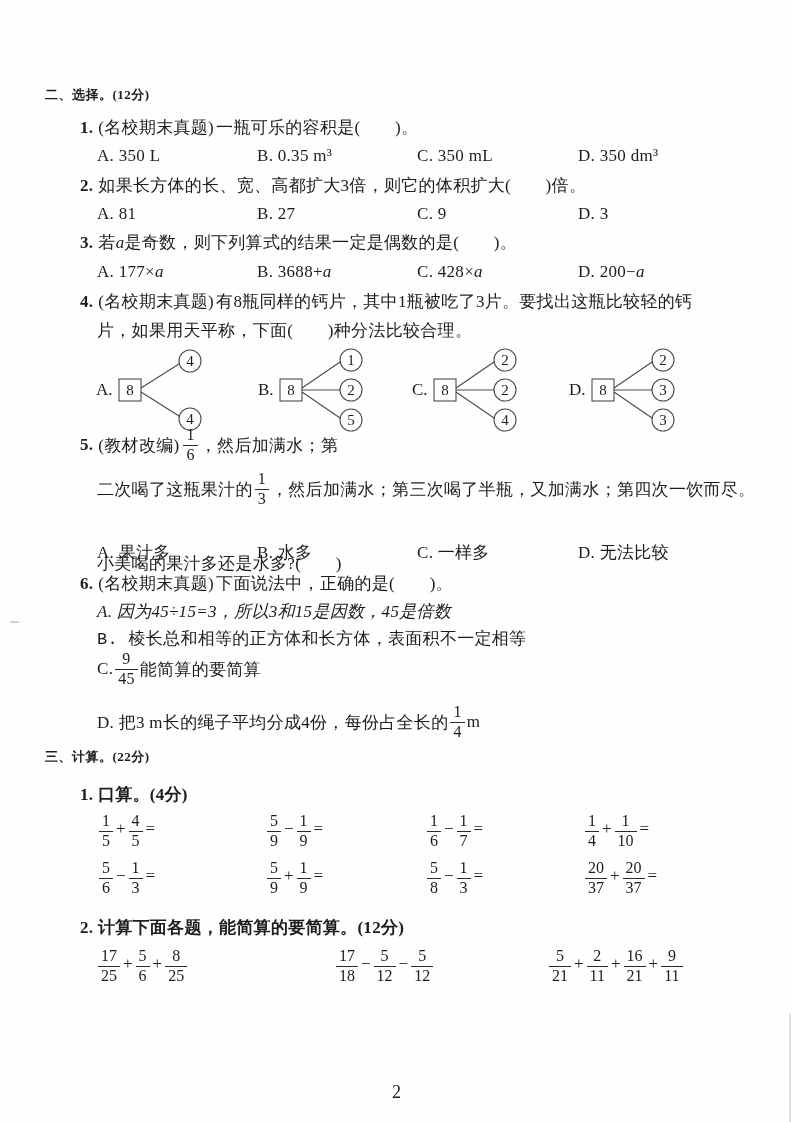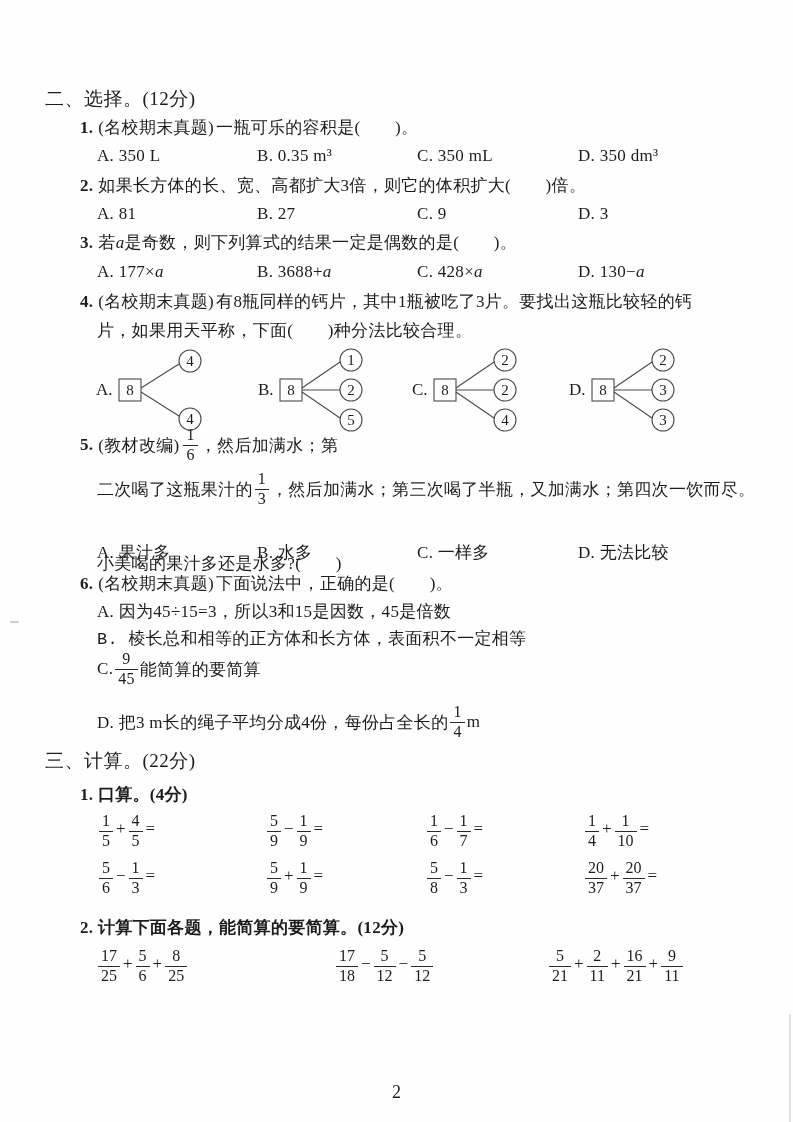--- a/index.html
+++ b/index.html
@@ -6,21 +6,21 @@
   .page{
     position:relative;
     width:793px;height:1122px;
     background:#fefefe;
     margin:0 auto;
     font-family:"Liberation Serif","DejaVu Serif",serif;
     color:#1c1c1c;
     overflow:hidden;
   }
   .abs{position:absolute;white-space:nowrap;}
-  .sec-title{font-size:19px;font-weight:normal;letter-spacing:0.5px;}
+  .sec-title{font-size:13px;font-weight:bold;letter-spacing:0.5px;}
   .q-line{font-size:17px;letter-spacing:0.3px;}
   .qnum{font-weight:bold;margin-right:5px;}
   .tag{margin-right:2px;}
   .opts{position:absolute;left:97px;display:grid;grid-template-columns:160px 160px 161px auto;font-size:17px;letter-spacing:0.3px;white-space:nowrap;}
   .var{font-style:italic;}
   
   .frac{display:inline-block;text-align:center;vertical-align:-0.72em;line-height:1.05;margin:0 2px;font-size:16px;}
   .frac .fn{display:block;padding:0 3px 1px 3px;}
   .frac .fd{display:block;border-top:1.2px solid #2a2a2a;padding:1px 3px 0 3px;}
   .op{display:inline-block;margin:0 1px;font-size:17px;}
@@ -74,21 +74,21 @@
     <span>D. 3</span>
   </div>
 
   <div class="abs q-line" style="left:80px;top:231px;">
     <span class="qnum">3.</span><span>若</span><span class="var">a</span><span>是奇数，则下列算式的结果一定是偶数的是(　　)。</span>
   </div>
   <div class="opts" style="top:262px;">
     <span><span>A. 177×</span><span class="var">a</span></span>
     <span><span>B. 3688+</span><span class="var">a</span></span>
     <span><span>C. 428×</span><span class="var">a</span></span>
-    <span><span>D. 130−</span><span class="var">a</span></span>
+    <span><span>D. 200−</span><span class="var">a</span></span>
   </div>
 
   <div class="abs q-line" style="left:80px;top:290px;">
     <span class="qnum">4.</span><span class="tag">(名校期末真题)</span><span>有8瓶同样的钙片，其中1瓶被吃了3片。要找出这瓶比较轻的钙</span>
   </div>
   <div class="abs q-line" style="left:97px;top:319px;">
     <span>片，如果用天平称，下面(　　)种分法比较合理。</span>
   </div>
 
   <div class="diagrams">
@@ -178,21 +178,21 @@
   <div class="opts" style="top:541px;">
     <span>A. 果汁多</span>
     <span>B. 水多</span>
     <span>C. 一样多</span>
     <span>D. 无法比较</span>
   </div>
 
   <div class="abs q-line" style="left:80px;top:572px;">
     <span class="qnum">6.</span><span class="tag">(名校期末真题)</span><span>下面说法中，正确的是(　　)。</span>
   </div>
-  <div class="abs q-line" style="left:97px;top:600px;">A. 因为45÷15=3，所以3和15是因数，45是倍数</div>
+  <div class="abs q-line" style="left:97px;top:600px;font-style:italic;">A. 因为45÷15=3，所以3和15是因数，45是倍数</div>
   <div class="abs q-line" style="left:97px;top:627px;font-family:Liberation Mono, monospace;">B. 棱长总和相等的正方体和长方体，表面积不一定相等</div>
   <div class="abs q-line flexline" style="left:97px;top:642px;height:54px;">
     <span>C.</span>
     <span class="frac">
         <span class="fn">9</span>
         <span class="fd">45</span>
       </span>
     <span>能简算的要简算</span>
   </div>
   <div class="abs q-line flexline" style="left:97px;top:696px;height:52px;">

